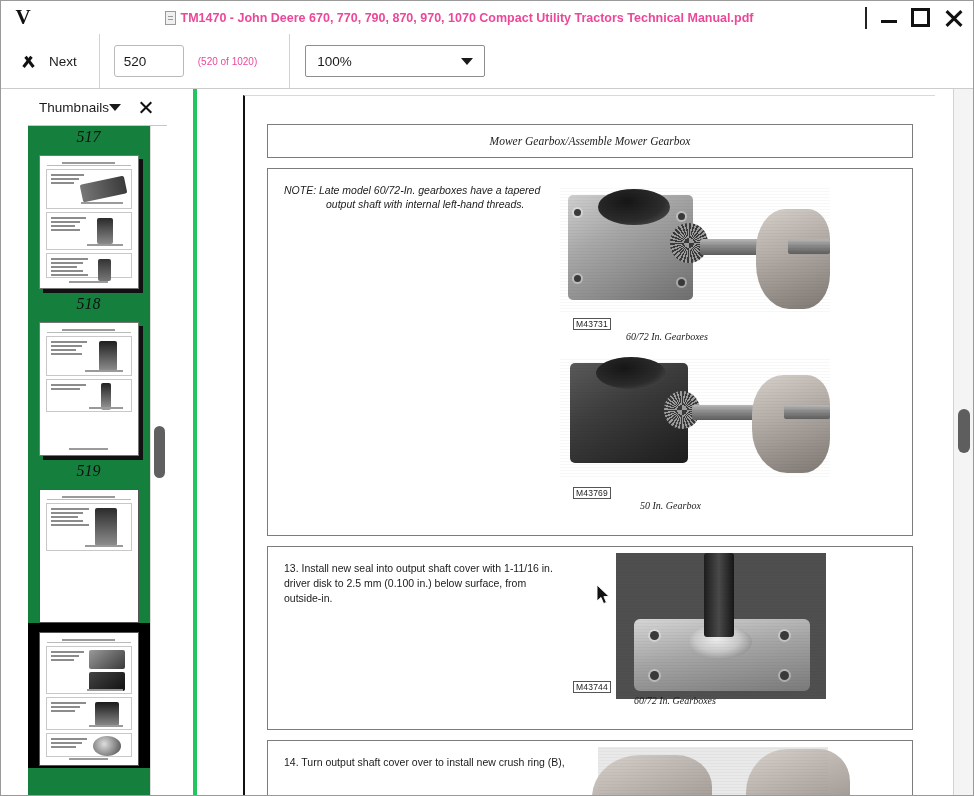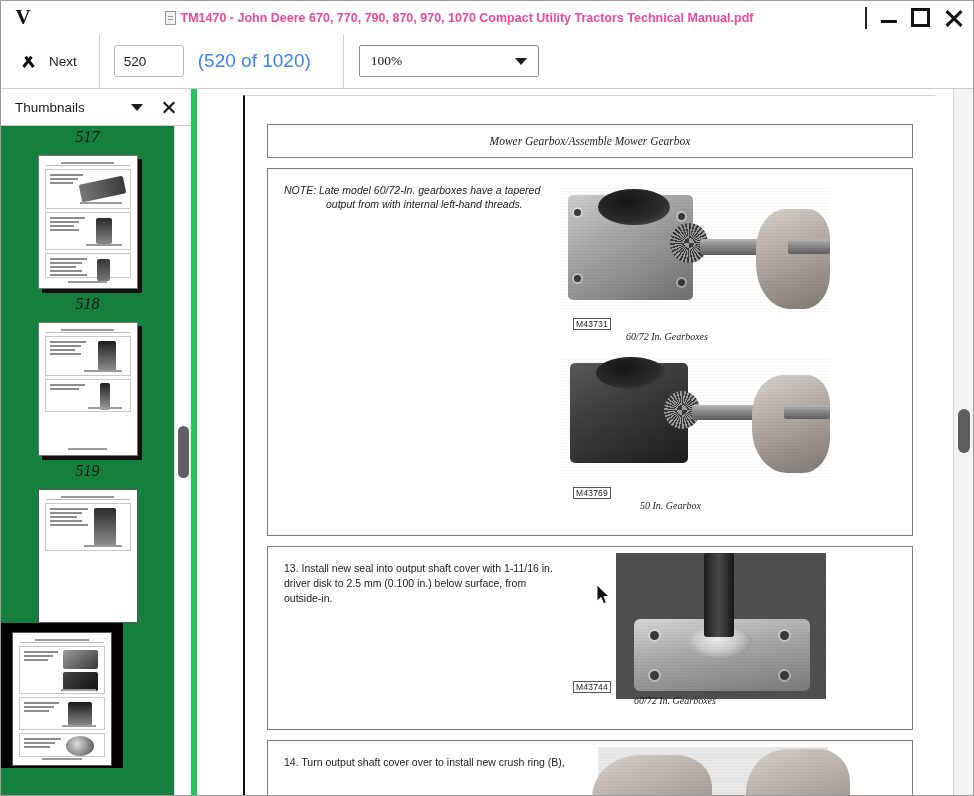--- a/index.html
+++ b/index.html
@@ -107,51 +107,51 @@
   .tb-label { font-size: 13.5px; color: #1a1a1a; }
   .tb-sep { width: 1px; height: 54px; background: #d2d2d2; }
   .page-input {
     width: 70px; height: 32px;
     border: 1px solid #b9b9b9; border-radius: 3px;
     background: #ffffff;
     font-size: 13.5px; color: #1a1a1a;
     padding: 0 9px; font-family: "Liberation Sans", sans-serif;
     outline: none;
   }
-  .page-count { font-size: 19px; color: #3b82f6; }
+  .page-count { font-size: 10px; color: #ec4899; }
   .zoom-select {
     width: 180px; height: 32px;
     border: 1px solid #8e8e8e; border-radius: 2px;
     background: #ffffff;
     display: flex; align-items: center; justify-content: space-between;
     padding: 0 11px 0 11px;
     font-size: 13.5px; color: #1a1a1a;
     cursor: default;
-    font-family: Liberation Serif, serif;
   }
   .caret {
     width: 0; height: 0;
     border-left: 6px solid transparent;
     border-right: 6px solid transparent;
     border-top: 7px solid #1a1a1a;
   }
 
   
   .body {
     flex: 1; display: flex; min-height: 0;
     border-top: 1px solid #cccccc;
     background: #ffffff;
   }
 
   
   .sidebar {
     width: 196px; flex: 0 0 196px;
     display: flex; flex-direction: column;
     background: #ffffff;
-    border-right: 6px solid #22c55e;
+    border-right: 4px solid #22c55e;
+    align-items: center;
   }
   .sb-header {
     height: 36px; flex: 0 0 36px;
     display: flex; align-items: center;
     padding: 0 9px 0 14px;
     background: #ffffff;
   }
   .sb-title { font-size: 13.5px; color: #1a1a1a; flex: 1; }
   .sb-caret {
     width: 0; height: 0; margin-right: 18px;
@@ -519,21 +519,21 @@
         <div class="page">
 
           <div class="pg-header">
             <span class="pg-header-text">Mower Gearbox/Assemble Mower Gearbox</span>
           </div>
 
           <div class="pg-block" style="height:368px">
             <div class="blk-text">
               <div class="blk-note">
                 <span>NOTE:  Late model 60/72-In. gearboxes have a tapered</span>
-                <span class="ind">output from with internal left-hand threads.</span>
+                <span class="ind">output shaft with internal left-hand threads.</span>
               </div>
             </div>
 
             <div class="photo" style="left:292px;top:18px;width:270px;height:125px">
               <div class="ph-body" style="left:8px;top:8px;width:125px;height:105px"></div>
               <div class="ph-bore" style="left:38px;top:2px;width:72px;height:36px"></div>
               <div class="ph-hole" style="left:14px;top:22px;width:7px;height:7px"></div>
               <div class="ph-hole" style="left:14px;top:88px;width:7px;height:7px"></div>
               <div class="ph-hole" style="left:118px;top:26px;width:7px;height:7px"></div>
               <div class="ph-hole" style="left:118px;top:92px;width:7px;height:7px"></div>

